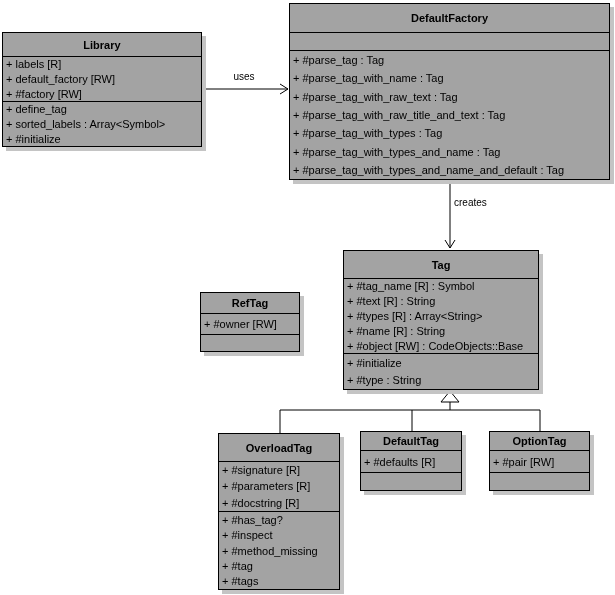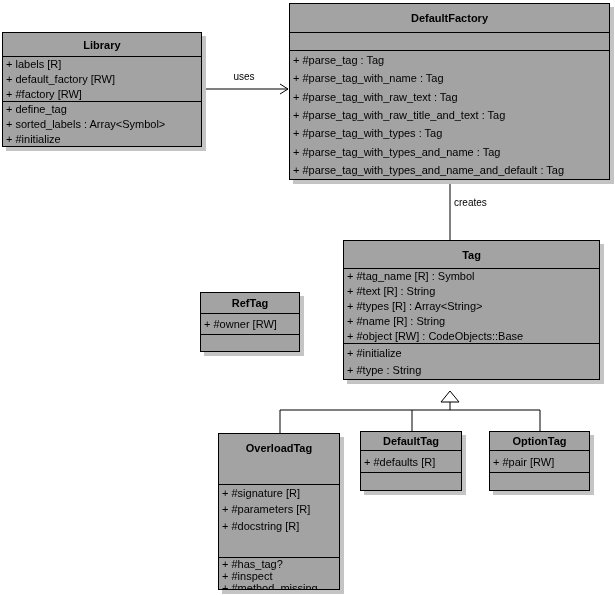--- a/index.html
+++ b/index.html
@@ -58,31 +58,31 @@
   #cls-library      { left: 2px;   top: 32px;  width: 200px; height: 115px; justify-content: center; }
   #cls-library .uml-title        { height: 23px; }
   #cls-library .sec-attrs        { height: 45px; }
   #cls-library .sec-methods      { flex: 1; }
 
   #cls-defaultfactory { left: 289px; top: 3px; width: 321px; height: 177px; }
   #cls-defaultfactory .uml-title   { height: 28px; }
   #cls-defaultfactory .sec-attrs   { height: 18px; }
   #cls-defaultfactory .sec-methods { flex: 1; justify-content: center; }
 
-  #cls-tag          { left: 343px; top: 240px; width: 257px; height: 140px; }
+  #cls-tag          { left: 343px; top: 250px; width: 196px; height: 140px; }
   #cls-tag .uml-title        { height: 27px; }
   #cls-tag .sec-attrs        { height: 75px; }
   #cls-tag .sec-methods      { flex: 1; }
 
   #cls-reftag       { left: 200px; top: 292px; width: 100px; height: 60px; }
   #cls-reftag .uml-title     { height: 20px; }
   #cls-reftag .sec-attrs     { height: 21px; }
   #cls-reftag .sec-methods   { flex: 1; }
 
-  #cls-overloadtag  { left: 218px; top: 433px; width: 122px; height: 157px; gap: 23px; }
+  #cls-overloadtag  { left: 218px; top: 433px; width: 122px; height: 157px; }
   #cls-overloadtag .uml-title   { height: 27px; }
   #cls-overloadtag .sec-attrs   { height: 50px; }
   #cls-overloadtag .sec-methods { flex: 1; }
 
   #cls-defaulttag   { left: 360px; top: 431px; width: 102px; height: 60px; }
   #cls-defaulttag .uml-title    { height: 18px; }
   #cls-defaulttag .sec-attrs    { height: 22px; }
   #cls-defaulttag .sec-methods  { flex: 1; }
 
   #cls-optiontag    { left: 489px; top: 431px; width: 101px; height: 60px; }

